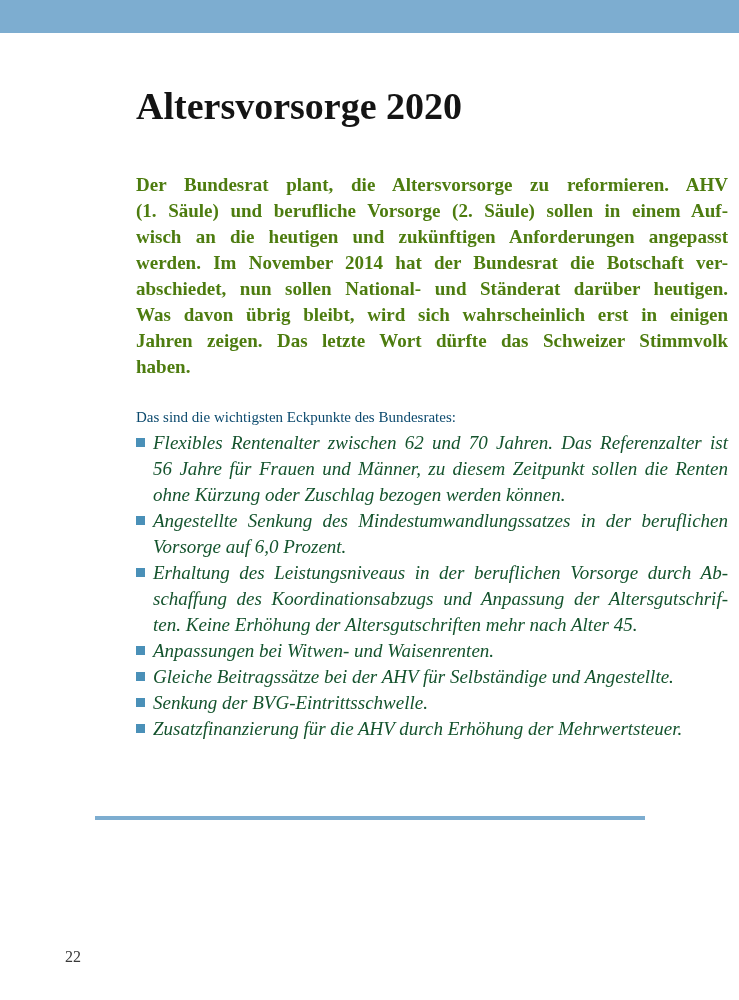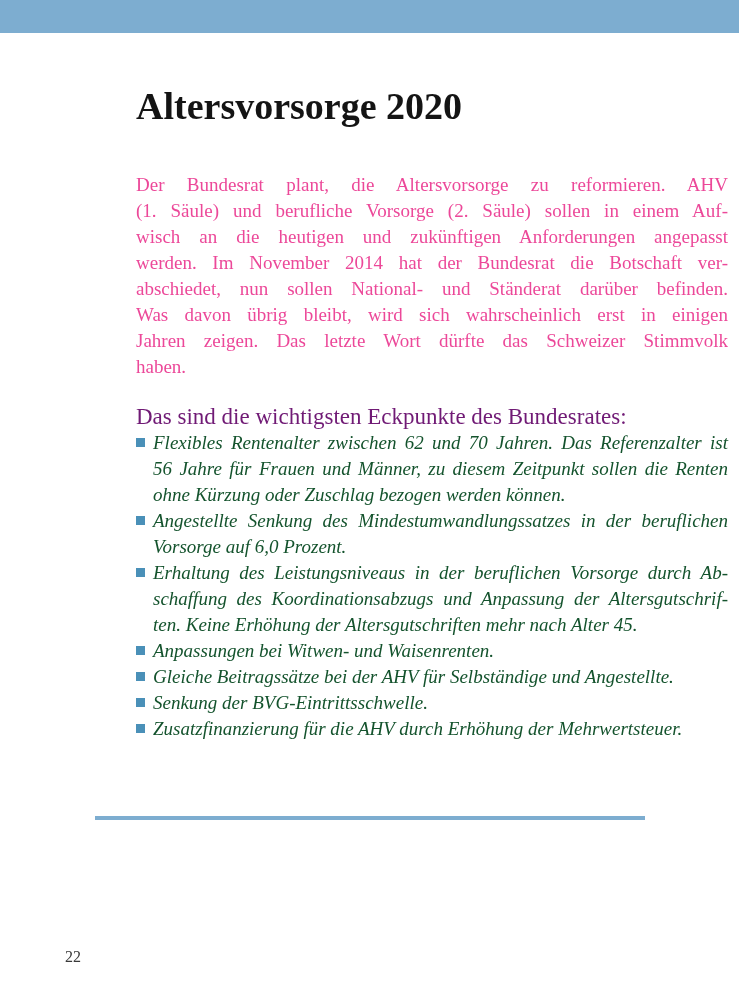--- a/index.html
+++ b/index.html
@@ -24,29 +24,29 @@
     position: absolute; top: 84px; left: 136px;
     margin: 0;
     font-size: 38px; font-weight: bold;
     color: #141414;
     letter-spacing: 0px;
     white-space: nowrap;
   }
   .intro {
     position: absolute; top: 172px; left: 136px;
     width: 592px;
-    font-size: 19px; font-weight: normal;
+    font-size: 19px; font-weight: bold;
     line-height: 26px;
-    color: #ec4899;
+    color: #4d7c0f;
   }
   .list-intro {
     position: absolute; top: 404px; left: 136px;
     width: 592px;
-    font-size: 23px; line-height: 26px;
-    color: #701a75;
+    font-size: 15px; line-height: 26px;
+    color: #0c4a6e;
   }
   .bullet-list {
     position: absolute; top: 430px; left: 136px;
     width: 592px;
     font-size: 19px; line-height: 26px;
     color: #14532d;
     font-style: italic;
   }
   .bullet-item { position: relative; padding-left: 17px; }
   .bullet-sq {
@@ -72,21 +72,21 @@
 
   <div class="header-bar" style="background: rgb(125, 173, 208);"></div>
 
   <h1 class="page-title">Altersvorsorge 2020</h1>
 
   <div class="intro" id="intro">
       <div class="line justify">Der Bundesrat plant, die Altersvorsorge zu reformieren. AHV</div>
       <div class="line justify">(1. Säule) und berufliche Vorsorge (2. Säule) sollen in einem Auf-</div>
       <div class="line justify">wisch an die heutigen und zukünftigen Anforderungen angepasst</div>
       <div class="line justify">werden. Im November 2014 hat der Bundesrat die Botschaft ver-</div>
-      <div class="line justify">abschiedet, nun sollen National- und Ständerat darüber befinden.</div>
+      <div class="line justify">abschiedet, nun sollen National- und Ständerat darüber heutigen.</div>
       <div class="line justify">Was davon übrig bleibt, wird sich wahrscheinlich erst in einigen</div>
       <div class="line justify">Jahren zeigen. Das letzte Wort dürfte das Schweizer Stimmvolk</div>
       <div class="line">haben.</div>
     </div>
 
   <div class="list-intro">Das sind die wichtigsten Eckpunkte des Bundesrates:</div>
 
   <div class="bullet-list" id="bullet-list">
       <div class="bullet-item">
         <span class="bullet-sq" style="background: rgb(74, 144, 184);"></span>

